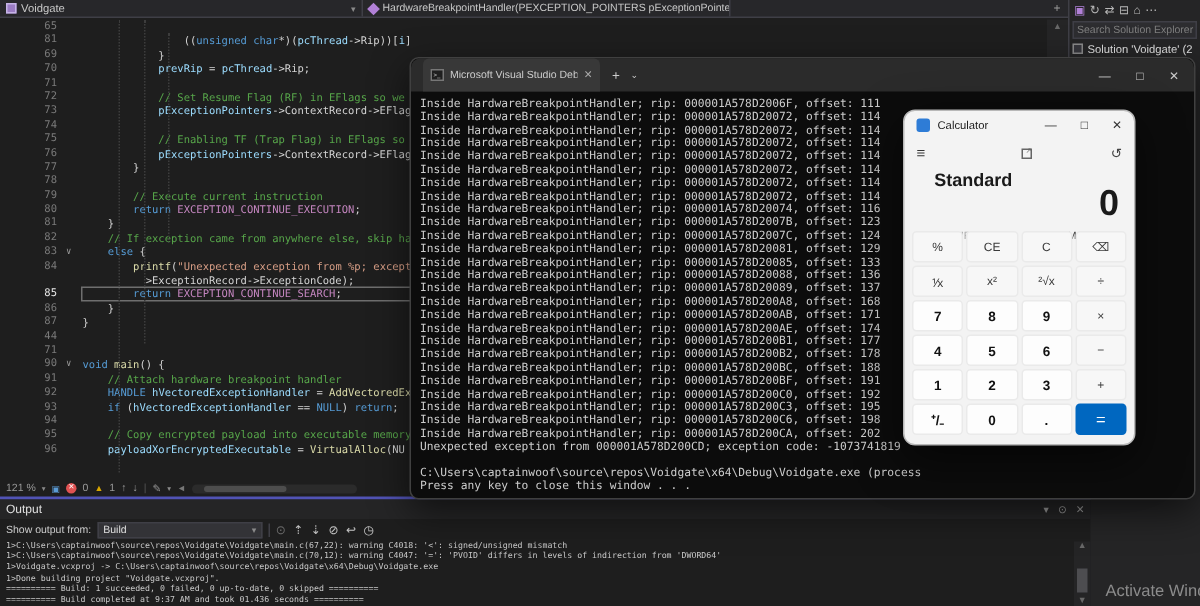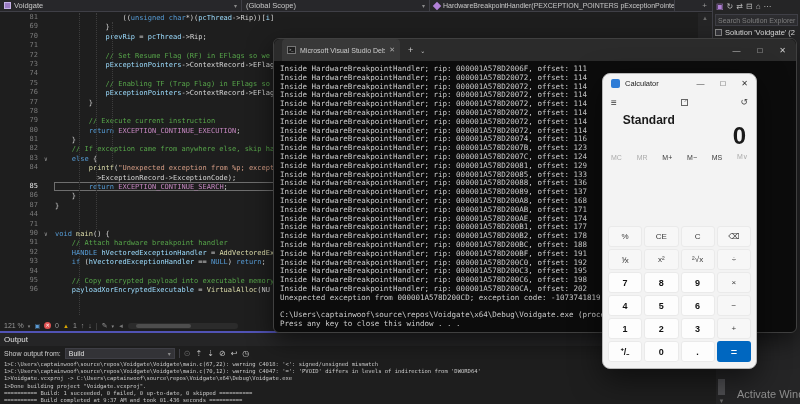--- a/index.html
+++ b/index.html
@@ -84,21 +84,21 @@
                  line-height:6px; text-align:left; padding-left:1px; flex:0 0 auto; }
   .con-tab-title { font-size:7px; color:#cccccc; white-space:nowrap; overflow:hidden; flex:1; }
   .con-tab-close { color:#aaaaaa; font-size:7px; flex:0 0 auto; }
   .con-newtab { color:#cccccc; font-size:9px; margin-left:8px; }
   .con-tabdd { color:#cccccc; font-size:6px; margin-left:7px; }
   .con-winbtns { margin-left:auto; display:flex; gap:17px; padding-right:10px; color:#cccccc; font-size:8px; }
   .con-body { padding:4px 6px; font-family:"DejaVu Sans Mono", monospace; font-size:7.5px; line-height:8.8px;
               color:#cccccc; white-space:pre; overflow:hidden; }
 
   
-  #calc { position:absolute; left:602px; top:73px; width:155px; height:296px; background:#f3f3f3;
+  #calc { position:absolute; left:602px; top:73px; width:155px; height:224px; background:#f3f3f3;
           border:1px solid #b8b8b8; border-radius:8px; box-shadow:0 10px 30px rgba(0,0,0,.55); overflow:hidden; }
   .calc-titlebar { height:18px; display:flex; align-items:center; gap:5px; padding:0 8px; }
   .calc-ico { width:9px; height:9px; background:#2e7cd6; border-radius:2px; flex:0 0 auto; }
   .calc-title { font-size:7.5px; color:#1a1a1a; flex:1; }
   .calc-winbtns { display:flex; gap:16px; color:#333; font-size:8px; }
   .calc-nav { height:20px; display:flex; align-items:center; gap:6px; padding:0 8px; }
   .calc-burger { font-size:10px; color:#333; }
   .calc-mode { font-size:12px; font-weight:bold; color:#1a1a1a;margin-top:35px; }
   .calc-kot { width:7px; height:7px; border:1px solid #666; position:relative; }
   .calc-kot span { position:absolute; right:-1px; top:-3px; font-size:5px; color:#666; }
@@ -125,37 +125,40 @@
 
 <div id="screen">
 
   <div id="editor-region">
     <div class="navbar">
       <div class="nav-seg seg-proj">
         <span class="proj-ico"></span>
         <span>Voidgate</span>
         <span class="chev">▾</span>
       </div>
-      <div class="nav-seg seg-scope">
-        <span>(Global Scope)</span>
-        <span class="chev">▾</span>
-      </div>
       <div class="nav-seg seg-member">
         <span class="member-ico"></span>
         <span>HardwareBreakpointHandler(PEXCEPTION_POINTERS pExceptionPointers)</span>
 
       </div>
       <div class="nav-plus">+</div>
     </div>
 
     <div class="code-area">
       <div class="guide g1"></div>
       <div class="guide g2"></div>
       <div class="guide g3"></div>
       <div>
+          <div class="crow">
+            <span class="lnum">65</span>
+            <span class="fold"></span>
+            <span class="cbox">
+              <span class="ctext"></span>
+            </span>
+          </div>
           <div class="crow">
             <span class="lnum">81</span>
             <span class="fold"></span>
             <span class="cbox">
               <span class="ctext">                ((<span style="color:#569CD6">unsigned</span> <span style="color:#569CD6">char</span>*)(<span style="color:#9CDCFE">pcThread</span>-&gt;Rip))[<span style="color:#9CDCFE">i</span>]</span>
             </span>
           </div>
           <div class="crow">
             <span class="lnum">69</span>
             <span class="fold"></span>

